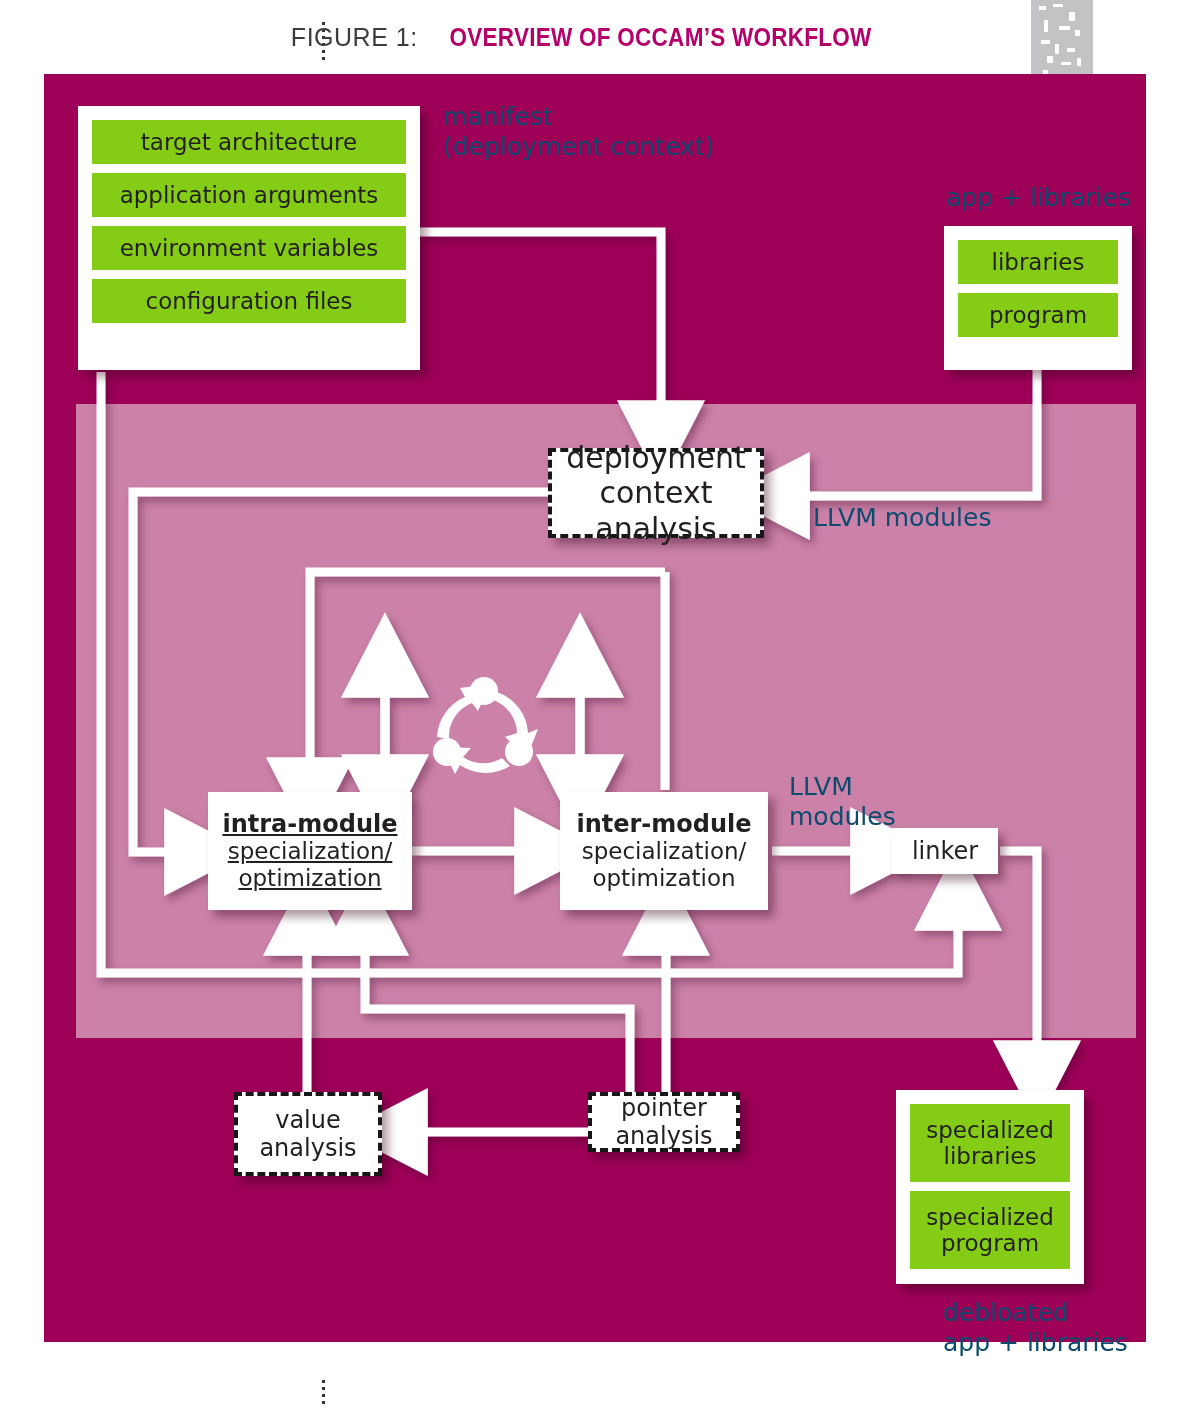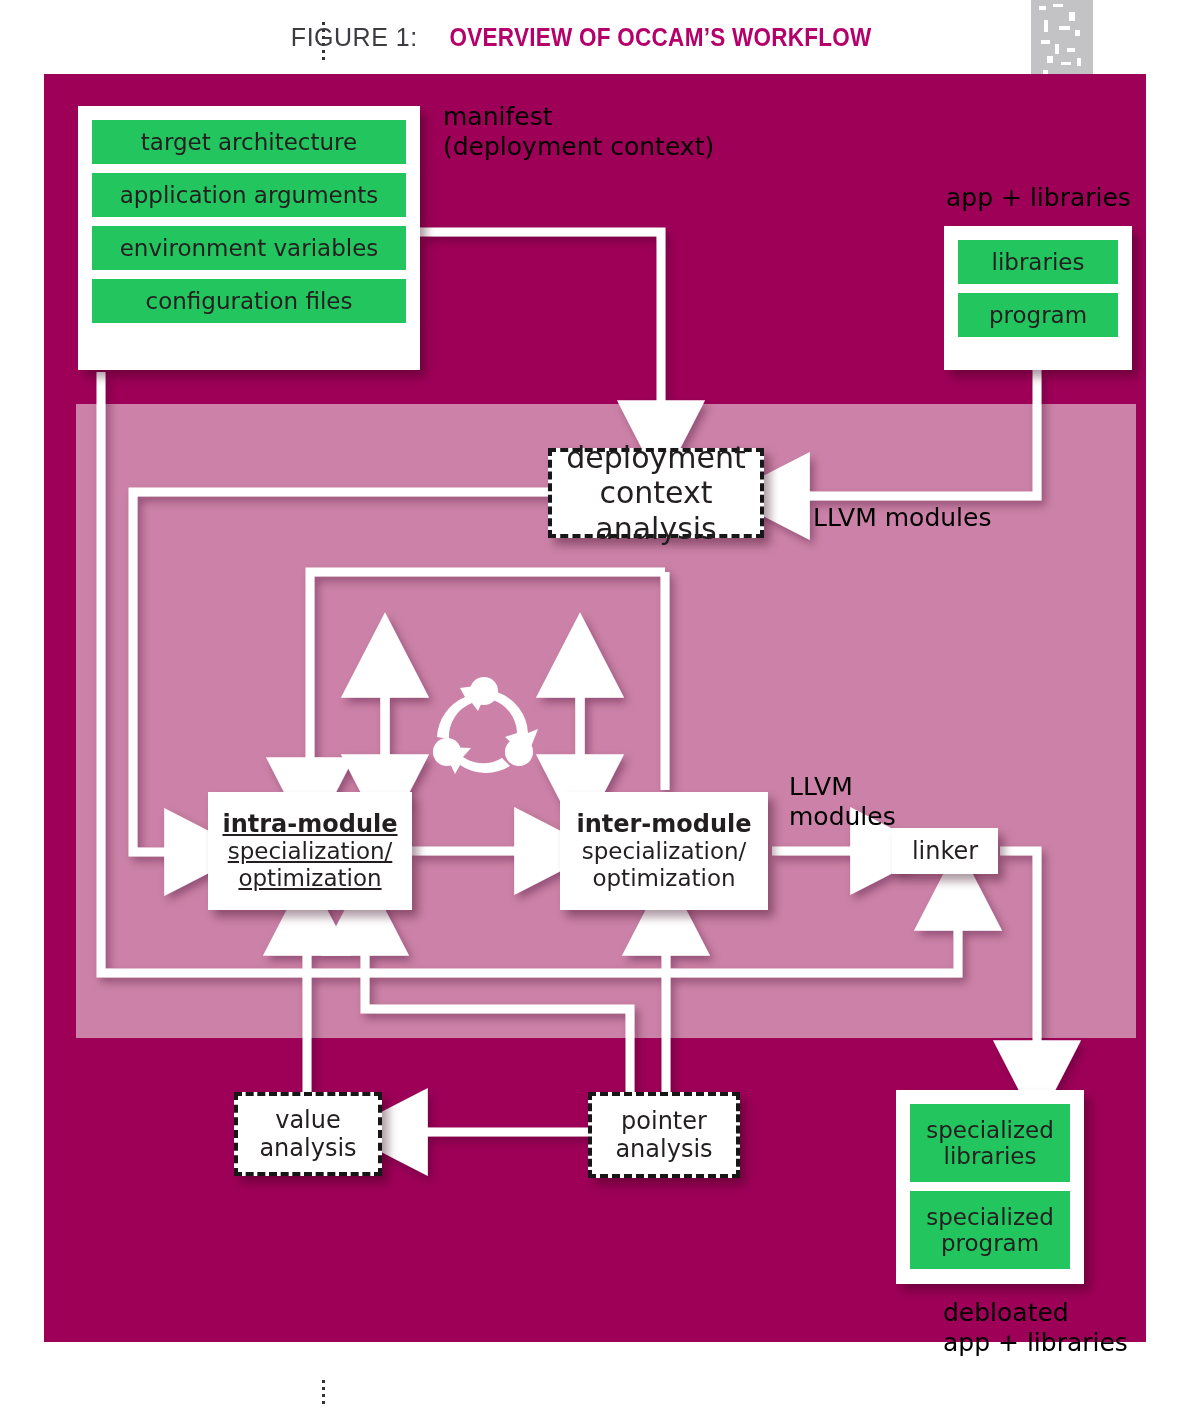--- a/index.html
+++ b/index.html
@@ -72,37 +72,37 @@
     display:flex;align-items:center;justify-content:center;
     text-align:center;
     color:#231f20;
     font-family:"DejaVu Sans", sans-serif;
     line-height:1.17;
   }
   .box.dashed{
     border:4px dashed #171717;
   }
   .chip{
-    background:#22c55e;color:#231f20;
+    background:#84cc16;color:#231f20;
     display:flex;align-items:center;justify-content:center;
     text-align:center;
     font-size:23px;
     box-sizing:border-box;
   }
   .card{
     position:absolute;background:#ffffff;
     box-shadow:6px 7px 9px rgba(50,0,25,0.40);
     box-sizing:border-box;
     display:flex;flex-direction:column;
     padding:14px;
     gap:9px;
   }
 
   .lbl{
-    position:absolute;color:#000000;
+    position:absolute;color:#0c4a6e;
     font-family:"DejaVu Sans", sans-serif;
     line-height:1.2;
     white-space:pre-line;
   }
 
   
   .conn{position:absolute;left:0;top:0;width:1186px;height:1408px;pointer-events:none;}
 </style>
 </head>
 <body>
@@ -232,21 +232,21 @@
   </div>
 
   <div class="lbl" style="left:789px;top:772px;font-size:25px;">LLVM
 modules</div>
 
   <div class="box" style="left:892px;top:828px;width:106px;height:46px;font-size:24px;">linker</div>
 
   <div class="box dashed" style="left:234px;top:1092px;width:148px;height:84px;font-size:24px;white-space:pre-line;">value
 analysis</div>
 
-  <div class="box dashed" style="left:588px;top:1092px;width:152px;height:86px;font-size:24px;white-space:pre-line;">pointer
+  <div class="box dashed" style="left:588px;top:1092px;width:152px;height:60px;font-size:24px;white-space:pre-line;">pointer
 analysis</div>
 
   <div class="card" style="left:896px;top:1090px;width:188px;height:194px;">
     <div class="chip" style="height:78px;white-space:pre-line;">specialized
 libraries</div>
     <div class="chip" style="height:78px;white-space:pre-line;">specialized
 program</div>
   </div>
   <div class="lbl" style="left:943px;top:1298px;font-size:25px;width:192px;">debloated
 app + libraries</div>

